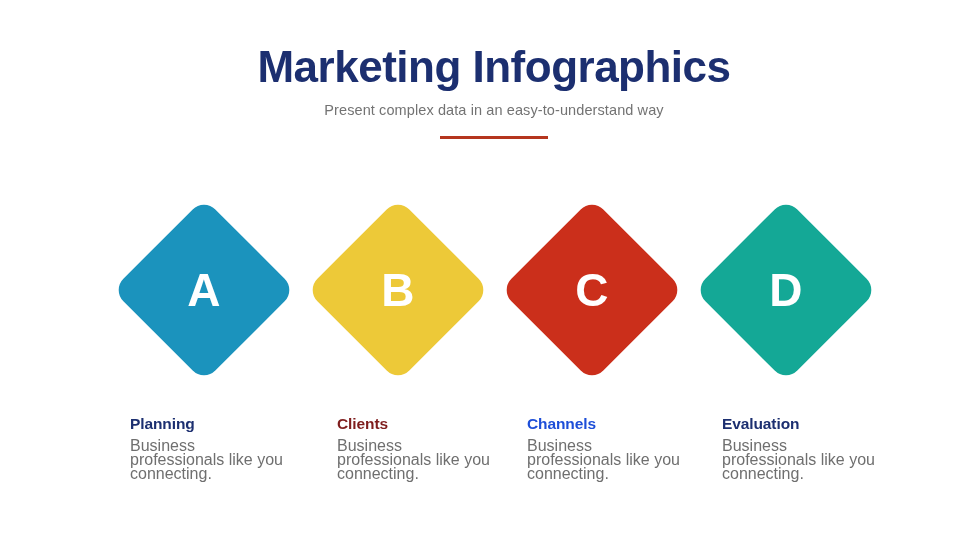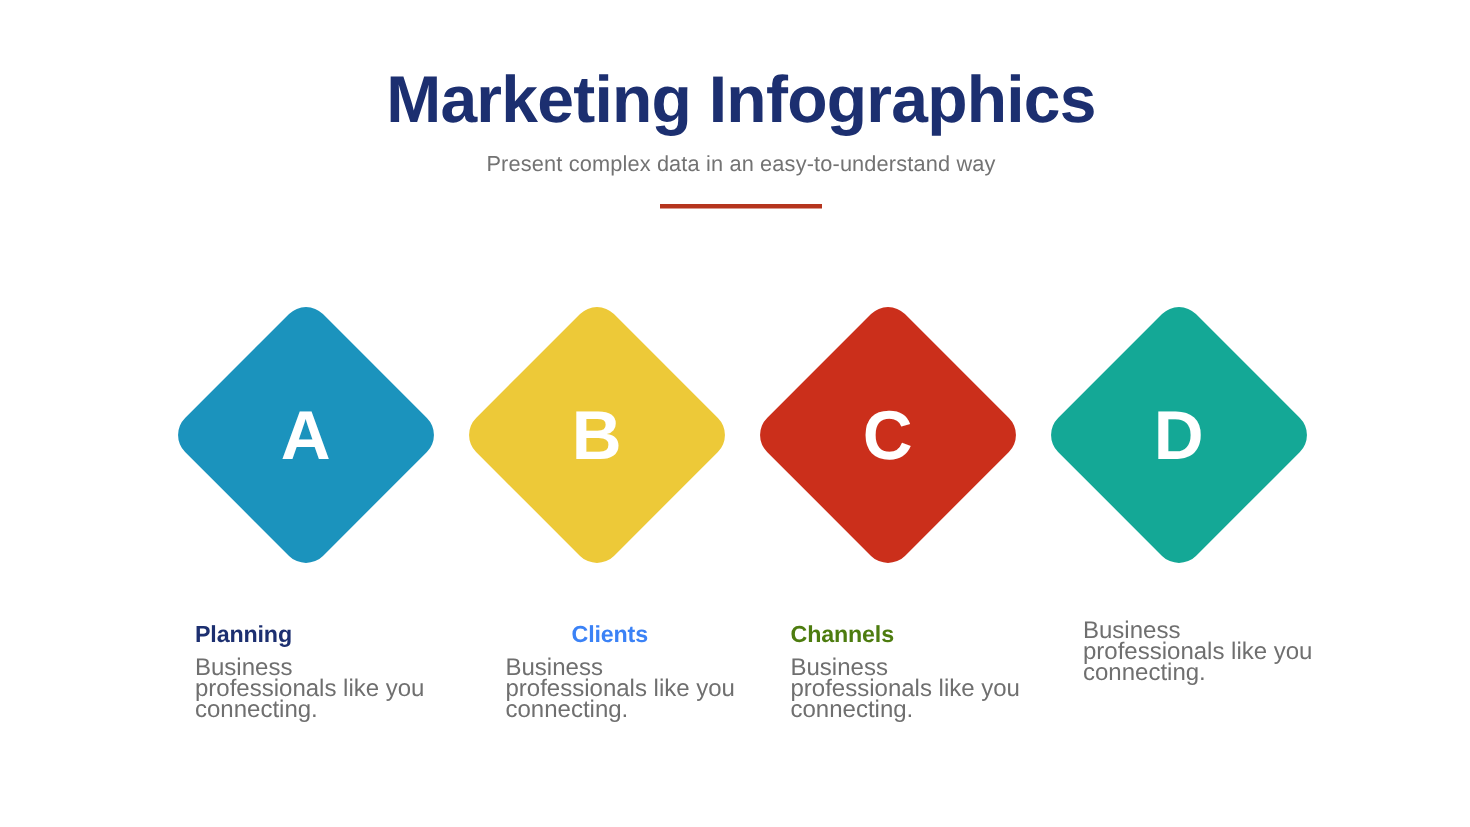--- a/index.html
+++ b/index.html
@@ -201,28 +201,29 @@
   </div>
 
   <div class="captions">
 
     <div class="caption cap-1">
       <div class="caption-title" style="color: rgb(28, 47, 112);">Planning</div>
       <div class="caption-body">Business professionals like you connecting.</div>
     </div>
 
     <div class="caption cap-2">
-      <div class="caption-title" style="color: #3b82f6; margin-left: 44px;">Clients</div>
+      <div class="caption-title" style="color: #7f1d1d;">Clients</div>
       <div class="caption-body">Business professionals like you connecting.</div>
     </div>
 
     <div class="caption cap-3">
-      <div class="caption-title" style="color: #4d7c0f;">Channels</div>
+      <div class="caption-title" style="color: #1d4ed8;">Channels</div>
       <div class="caption-body">Business professionals like you connecting.</div>
     </div>
 
     <div class="caption cap-4">
+      <div class="caption-title" style="color: rgb(28, 47, 112);">Evaluation</div>
       <div class="caption-body">Business professionals like you connecting.</div>
     </div>
 
   </div>
 
 </div>
 
 </body></html>

